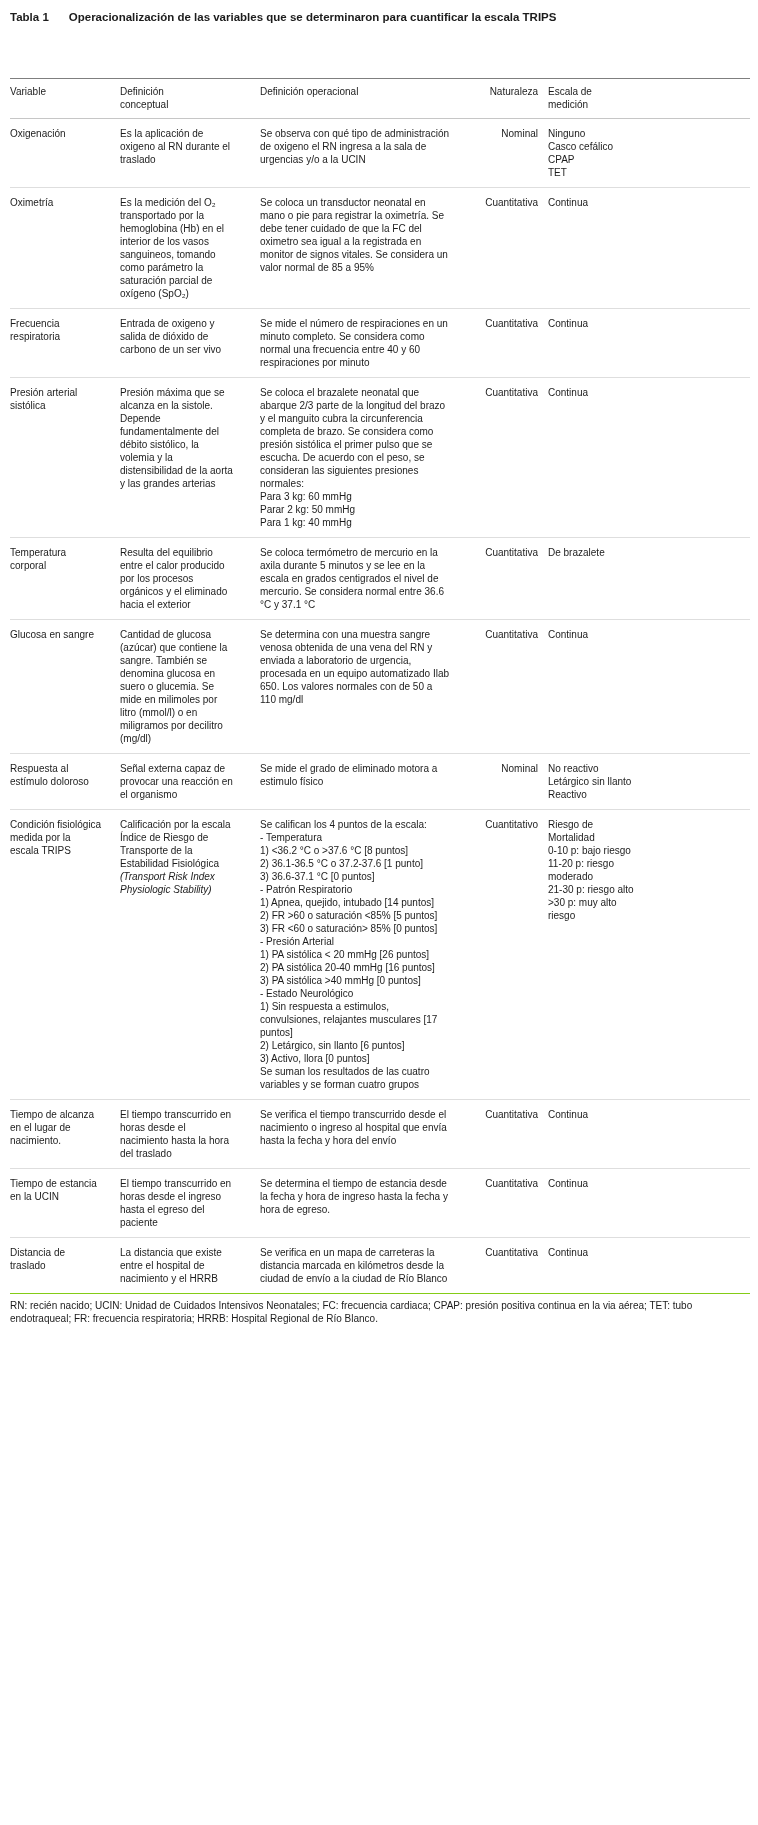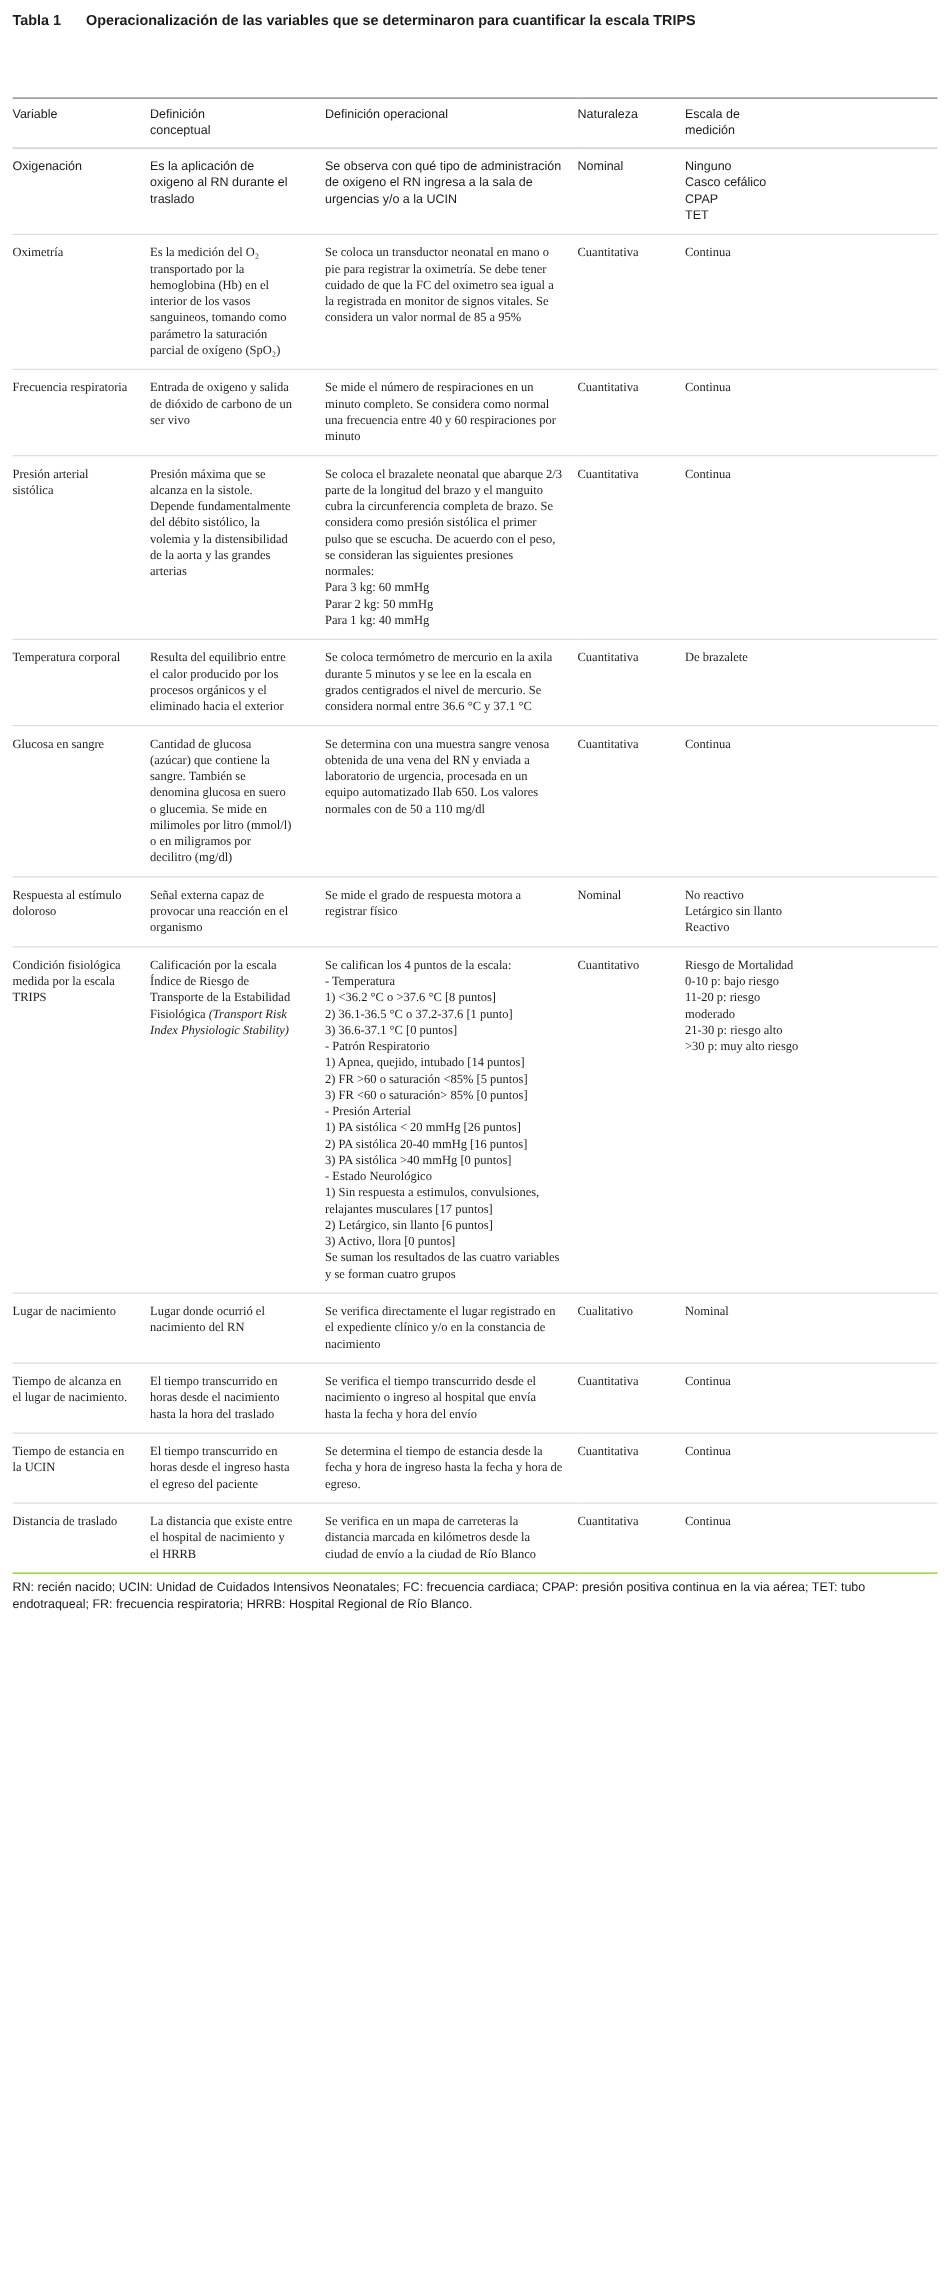--- a/index.html
+++ b/index.html
@@ -40,25 +40,25 @@
     text-align: left;
     vertical-align: top;
     font-weight: normal;
     white-space: pre-line;
     padding: 8px 12px 8px 0;
   }
   thead th {
     border-bottom: 1px solid #c6c6c6;
     padding: 6px 12px 7px 0;
   }
-  tbody tr + tr td { border-top: 1px solid #dedede; font-family: Liberation Serif, serif; }
+  tbody tr + tr td { border-top: 1px solid #dedede; }
   td.c-var, th.c-var { padding-right: 18px; }
   td.c-con, th.c-con { padding-right: 24px; }
   td.c-ope, th.c-ope { padding-right: 12px; }
-  td.c-nat, th.c-nat { padding-right: 10px; }
+  td.c-nat, th.c-nat { padding-right: 10px; text-align: right; }
   td.c-esc, th.c-esc { padding-right: 108px; }
   .it { font-style: italic; }
   .footnote {
     width: 740px;
     font-size: 10px;
     line-height: 1.35;
     padding-top: 5px;
     color: #1c1c1c;
   }
 </style>
@@ -135,21 +135,21 @@
       <tr>
         <td class="c-var">Glucosa en sangre</td>
         <td class="c-con">Cantidad de glucosa (azúcar) que contiene la sangre. También se denomina glucosa en suero o glucemia. Se mide en milimoles por litro (mmol/l) o en miligramos por decilitro (mg/dl)</td>
         <td class="c-ope">Se determina con una muestra sangre venosa obtenida de una vena del RN y enviada a laboratorio de urgencia, procesada en un equipo automatizado Ilab 650. Los valores normales con de 50 a 110 mg/dl</td>
         <td class="c-nat">Cuantitativa</td>
         <td class="c-esc">Continua</td>
       </tr>
       <tr>
         <td class="c-var">Respuesta al estímulo doloroso</td>
         <td class="c-con">Señal externa capaz de provocar una reacción en el organismo</td>
-        <td class="c-ope">Se mide el grado de respuesta motora a registrar físico</td>
+        <td class="c-ope">Se mide el grado de eliminado motora a estimulo físico</td>
         <td class="c-nat">Nominal</td>
         <td class="c-esc">No reactivo
 Letárgico sin llanto
 Reactivo</td>
       </tr>
       <tr>
         <td class="c-var">Condición fisiológica medida por la escala TRIPS</td>
         <td class="c-con"><span>Calificación por la escala Índice de Riesgo de Transporte de la Estabilidad Fisiológica </span><span class="it">(Transport Risk Index Physiologic Stability)</span></td>
         <td class="c-ope">Se califican los 4 puntos de la escala:
 - Temperatura
@@ -170,27 +170,20 @@
 3) Activo, llora [0 puntos]
 Se suman los resultados de las cuatro variables y se forman cuatro grupos</td>
         <td class="c-nat">Cuantitativo</td>
         <td class="c-esc">Riesgo de Mortalidad
 0-10 p: bajo riesgo
 11-20 p: riesgo moderado
 21-30 p: riesgo alto
 &gt;30 p: muy alto riesgo</td>
       </tr>
       <tr>
-        <td class="c-var">Lugar de nacimiento</td>
-        <td class="c-con">Lugar donde ocurrió el nacimiento del RN</td>
-        <td class="c-ope">Se verifica directamente el lugar registrado en el expediente clínico y/o en la constancia de nacimiento</td>
-        <td class="c-nat">Cualitativo</td>
-        <td class="c-esc">Nominal</td>
-      </tr>
-      <tr>
         <td class="c-var">Tiempo de alcanza en el lugar de nacimiento.</td>
         <td class="c-con">El tiempo transcurrido en horas desde el nacimiento hasta la hora del traslado</td>
         <td class="c-ope">Se verifica el tiempo transcurrido desde el nacimiento o ingreso al hospital que envía hasta la fecha y hora del envío</td>
         <td class="c-nat">Cuantitativa</td>
         <td class="c-esc">Continua</td>
       </tr>
       <tr>
         <td class="c-var">Tiempo de estancia en la UCIN</td>
         <td class="c-con">El tiempo transcurrido en horas desde el ingreso hasta el egreso del paciente</td>
         <td class="c-ope">Se determina el tiempo de estancia desde la fecha y hora de ingreso hasta la fecha y hora de egreso.</td>

